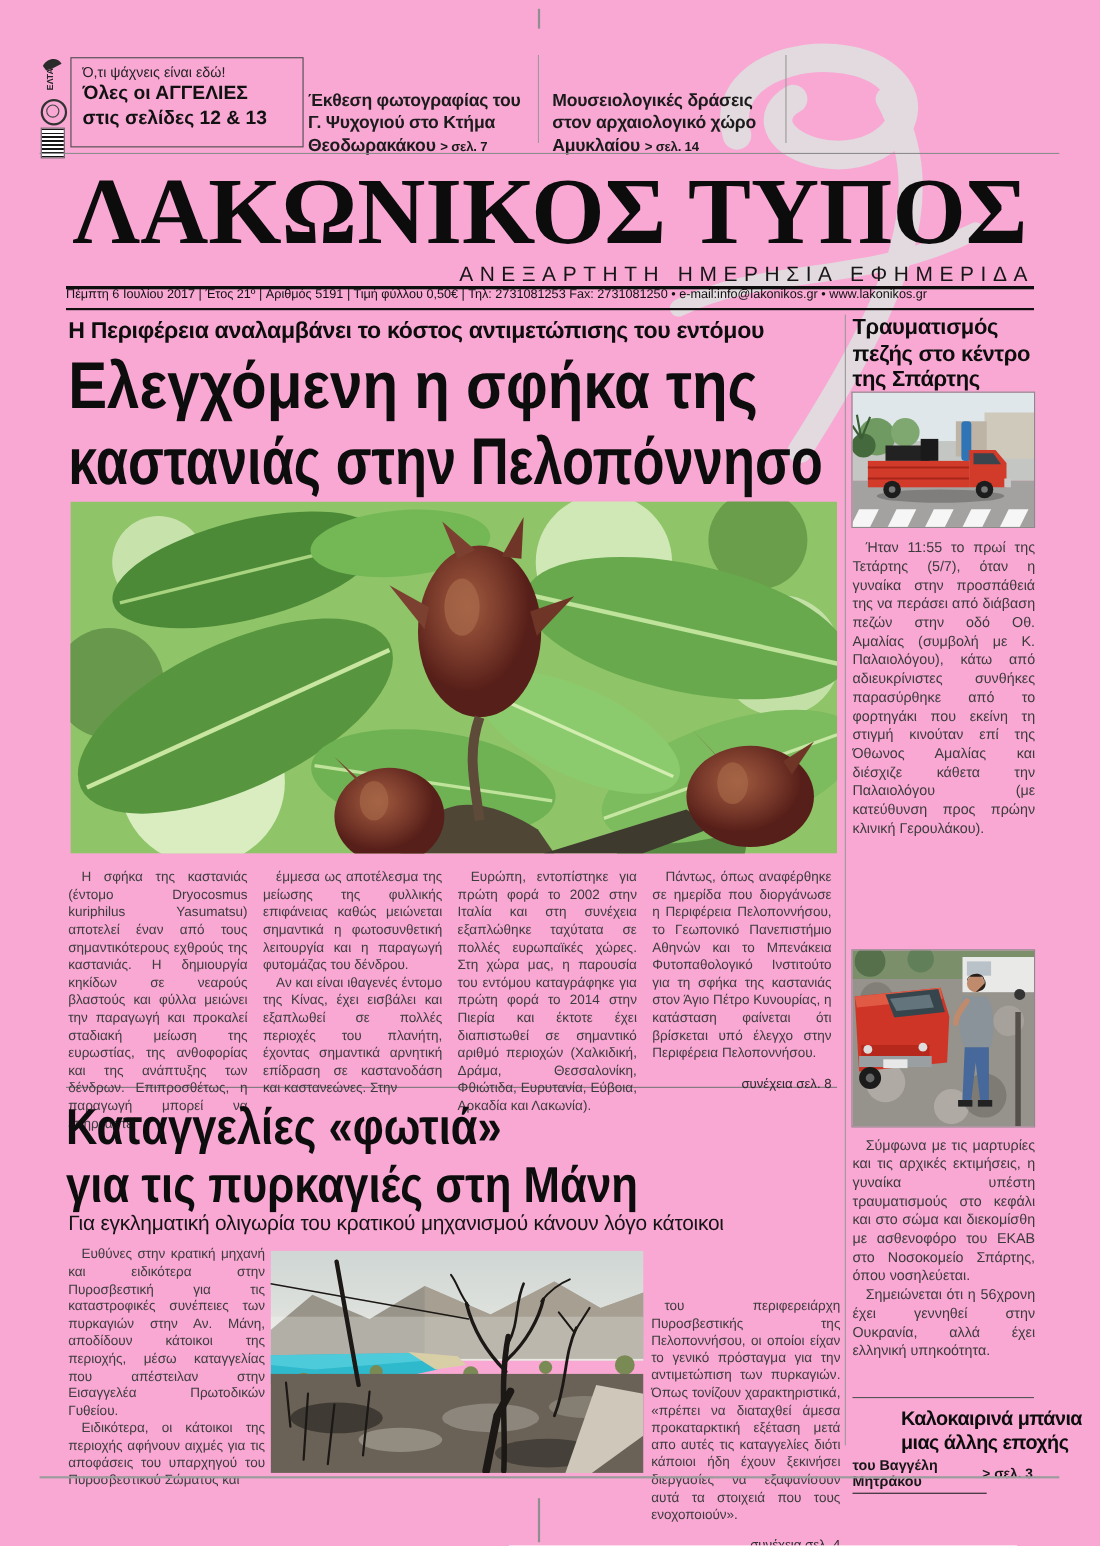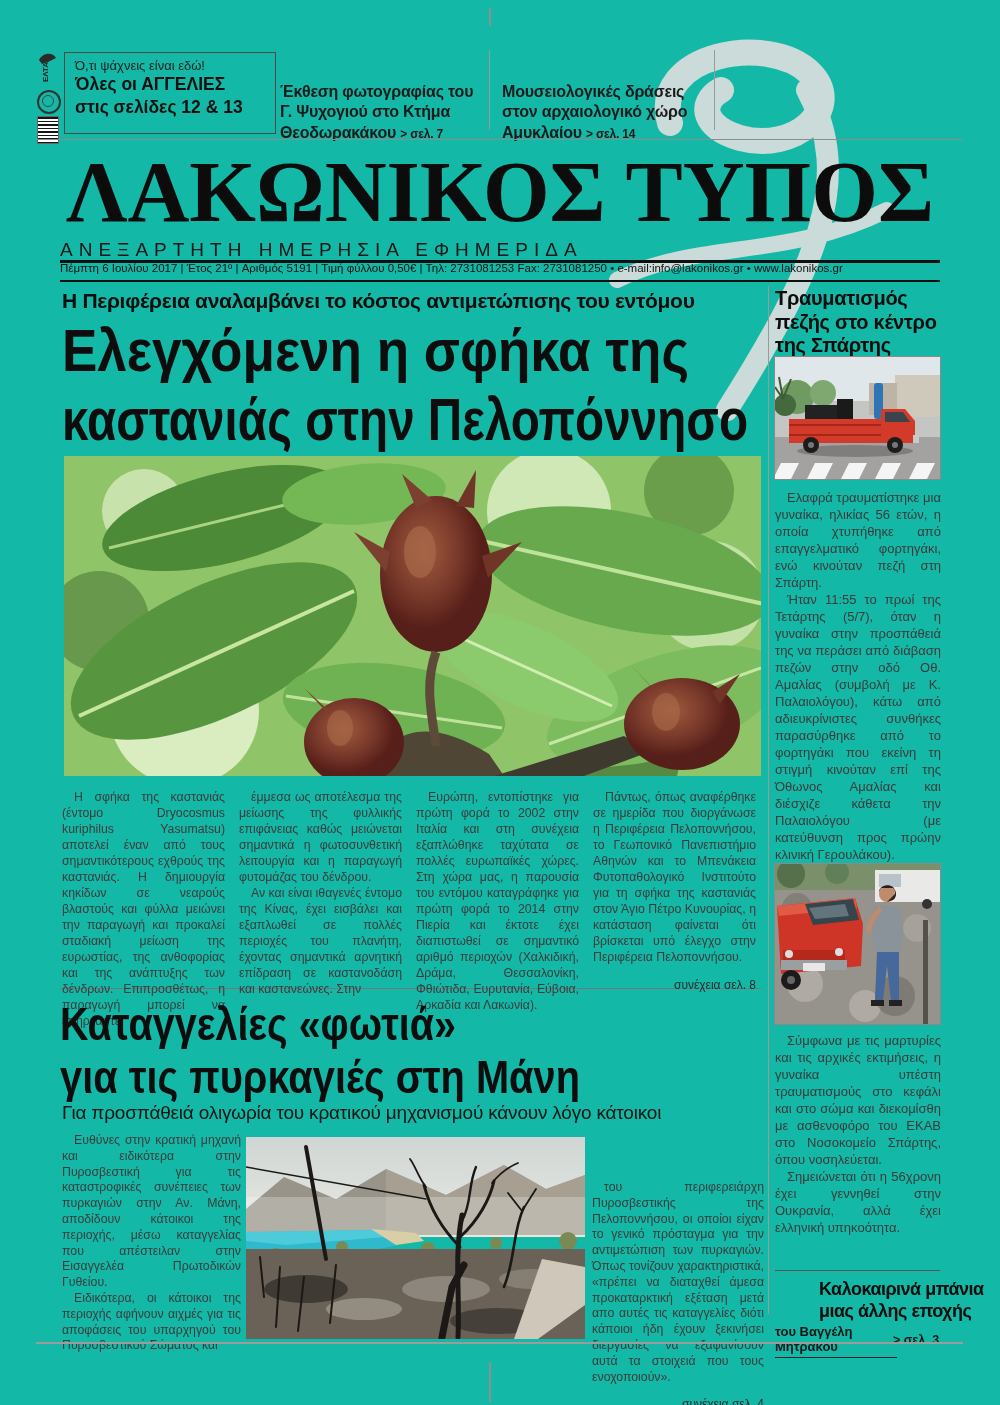--- a/index.html
+++ b/index.html
@@ -1,16 +1,16 @@
 <!DOCTYPE html>
 <html lang="el"><head>
 <meta charset="utf-8">
 <style>
   html,body{margin:0;padding:0;background:#fff;}
-  #page{position:relative;width:1000px;height:1405px;background:#14b8a6;
+  #page{position:relative;width:1000px;height:1405px;background:#f9a8d4;
         font-family:"Liberation Sans",sans-serif;color:#1a1a1a;overflow:hidden;}
   .abs{position:absolute;}
   
   .cropmark{position:absolute;left:489px;width:2px;background:#8f8f8f;}
   
   .stamp-circle{left:37px;top:90px;width:20px;height:20px;border:2px solid #333;border-radius:50%;}
   .stamp-inner{position:absolute;left:3px;top:3px;width:10px;height:10px;border:1.5px solid #444;border-radius:50%;}
   .barcode{left:38px;top:117px;width:20px;height:26px;outline:1px solid #666;
            background:repeating-linear-gradient(180deg,#151515 0 1.5px,#fff 1.5px 3.5px);}
   
@@ -19,21 +19,21 @@
   .cbox .big{font-size:17.5px;font-weight:bold;line-height:1.32;color:#111;}
   
   .teaser{z-index:2;font-size:16px;font-weight:bold;line-height:1.28;color:#1b1b1b;letter-spacing:-0.2px;margin-top:28px;}
   .teaser .pref{font-size:12px;white-space:nowrap;}
   .tdiv{top:50px;height:80px;width:1px;background:#9a9a9a;z-index:2;}
   .hrule{background:#8c8c8c;z-index:2;}
   
   .wm{z-index:0;}
   
   .mast{left:60px;top:146px;z-index:1;}
-  .subtitle{left:60px;top:239px;width:880px;text-align:left;font-size:19px;letter-spacing:6px;color:#161616;z-index:1;}
+  .subtitle{left:60px;top:239px;width:880px;text-align:right;font-size:19px;letter-spacing:6px;color:#161616;z-index:1;}
   .mrule1{left:60px;top:260px;width:880px;height:2.6px;background:#0f0f0f;}
   .mrule2{left:60px;top:280px;width:880px;height:1.6px;background:#0f0f0f;}
   .dateline{left:60px;top:262px;width:880px;font-size:11.5px;font-weight:normal;color:#101010;z-index:2;}
   
   .kicker{left:62px;top:289px;width:705px;font-size:21px;font-weight:bold;letter-spacing:-0.3px;color:#0d0d0d;z-index:2;}
   .bodycol{font-size:12.3px;line-height:16px;text-align:justify;color:#3c3c3c;z-index:2;}
   .bodycol p{margin:0;text-indent:12px;}
   .cont{text-align:right;font-size:12px;color:#2b2b2b;margin-top:12px;}
   .colrule{left:60px;top:988px;width:701px;height:1.2px;background:#777;}
   
@@ -182,21 +182,21 @@
   </div>
 
   <div class="abs colrule"></div>
 
   <svg class="abs" style="left:58px;top:997px;z-index:2;" width="560" height="52" viewBox="0 0 560 52">
     <text x="2" y="43" textLength="396" lengthAdjust="spacingAndGlyphs" font-family="Liberation Sans, sans-serif" font-size="46" font-weight="bold" fill="#0d0d0d">Καταγγελίες «φωτιά»</text>
   </svg>
   <svg class="abs" style="left:58px;top:1050px;z-index:2;" width="560" height="52" viewBox="0 0 560 52">
     <text x="2" y="43" textLength="520" lengthAdjust="spacingAndGlyphs" font-family="Liberation Sans, sans-serif" font-size="46" font-weight="bold" fill="#0d0d0d">για τις πυρκαγιές στη Μάνη</text>
   </svg>
-  <div class="abs subhead">Για προσπάθειά ολιγωρία του κρατικού μηχανισμού κάνουν λόγο κάτοικοι</div>
+  <div class="abs subhead">Για εγκληματική ολιγωρία του κρατικού μηχανισμού κάνουν λόγο κάτοικοι</div>
 
   <div class="abs firecol" style="left:62px;top:1133px;width:179px;">
     <p>Ευθύνες στην κρατική μηχανή και ειδικότερα στην Πυροσβεστική για τις καταστροφικές συνέπειες των πυρκαγιών στην Αν. Μάνη, αποδίδουν κάτοικοι της περιοχής, μέσω καταγγελίας που απέστειλαν στην Εισαγγελέα Πρωτοδικών Γυθείου.</p>
     <p>Ειδικότερα, οι κάτοικοι της περιοχής αφήνουν αιχμές για τις αποφάσεις του υπαρχηγού του Πυροσβεστικού Σώματος και</p>
   </div>
 
   <svg class="abs" style="left:246px;top:1137px;z-index:2;" width="339" height="202" viewBox="0 0 339 202">
     <defs>
       <linearGradient id="sky2" x1="0" y1="0" x2="0" y2="1">
         <stop offset="0%" stop-color="#cfd6d4"></stop>
@@ -275,21 +275,20 @@
     <path d="M106,52 L130,52 L140,64 L140,86 L106,86 Z" fill="#d23a2a"></path>
     <path d="M110,55 L128,55 L135,65 L110,65 Z" fill="#3a444c"></path>
     <rect x="138" y="78" width="6" height="8" fill="#c9c9c9"></rect>
     <circle cx="36" cy="88" r="8" fill="#1c1c1c"></circle>
       <circle cx="36" cy="88" r="3" fill="#777"></circle>
     <circle cx="120" cy="88" r="8" fill="#1c1c1c"></circle>
       <circle cx="120" cy="88" r="3" fill="#777"></circle>
   </svg>
 
   <div class="abs sbar-text" style="left:775px;top:489px;width:166px;">
-    <p>Ελαφρά τραυματίστηκε μια γυναίκα, ηλικίας 56 ετών, η οποία χτυπήθηκε από επαγγελματικό φορτηγάκι, ενώ κινούταν πεζή στη Σπάρτη.</p>
     <p>Ήταν 11:55 το πρωί της Τετάρτης (5/7), όταν η γυναίκα στην προσπάθειά της να περάσει από διάβαση πεζών στην οδό Οθ. Αμαλίας (συμβολή με Κ. Παλαιολόγου), κάτω από αδιευκρίνιστες συνθήκες παρασύρθηκε από το φορτηγάκι που εκείνη τη στιγμή κινούταν επί της Όθωνος Αμαλίας και διέσχιζε κάθετα την Παλαιολόγου (με κατεύθυνση προς πρώην κλινική Γερουλάκου).</p>
   </div>
 
   <svg class="abs photoframe" style="left:775px;top:864px;" width="165" height="160" viewBox="0 0 165 160">
     <rect width="165" height="160" fill="#96928c"></rect>
     <circle cx="30" cy="120" r="18" fill="#c7c2ba" opacity="0.5"></circle>
     <circle cx="90" cy="142" r="16" fill="#c7c2ba" opacity="0.5"></circle>
     <circle cx="142" cy="64" r="14" fill="#b5b0a8" opacity="0.5"></circle>
     <circle cx="120" cy="132" r="20" fill="#6e6a64" opacity="0.6"></circle>
     <circle cx="22" cy="44" r="15" fill="#6e6a64" opacity="0.5"></circle>

